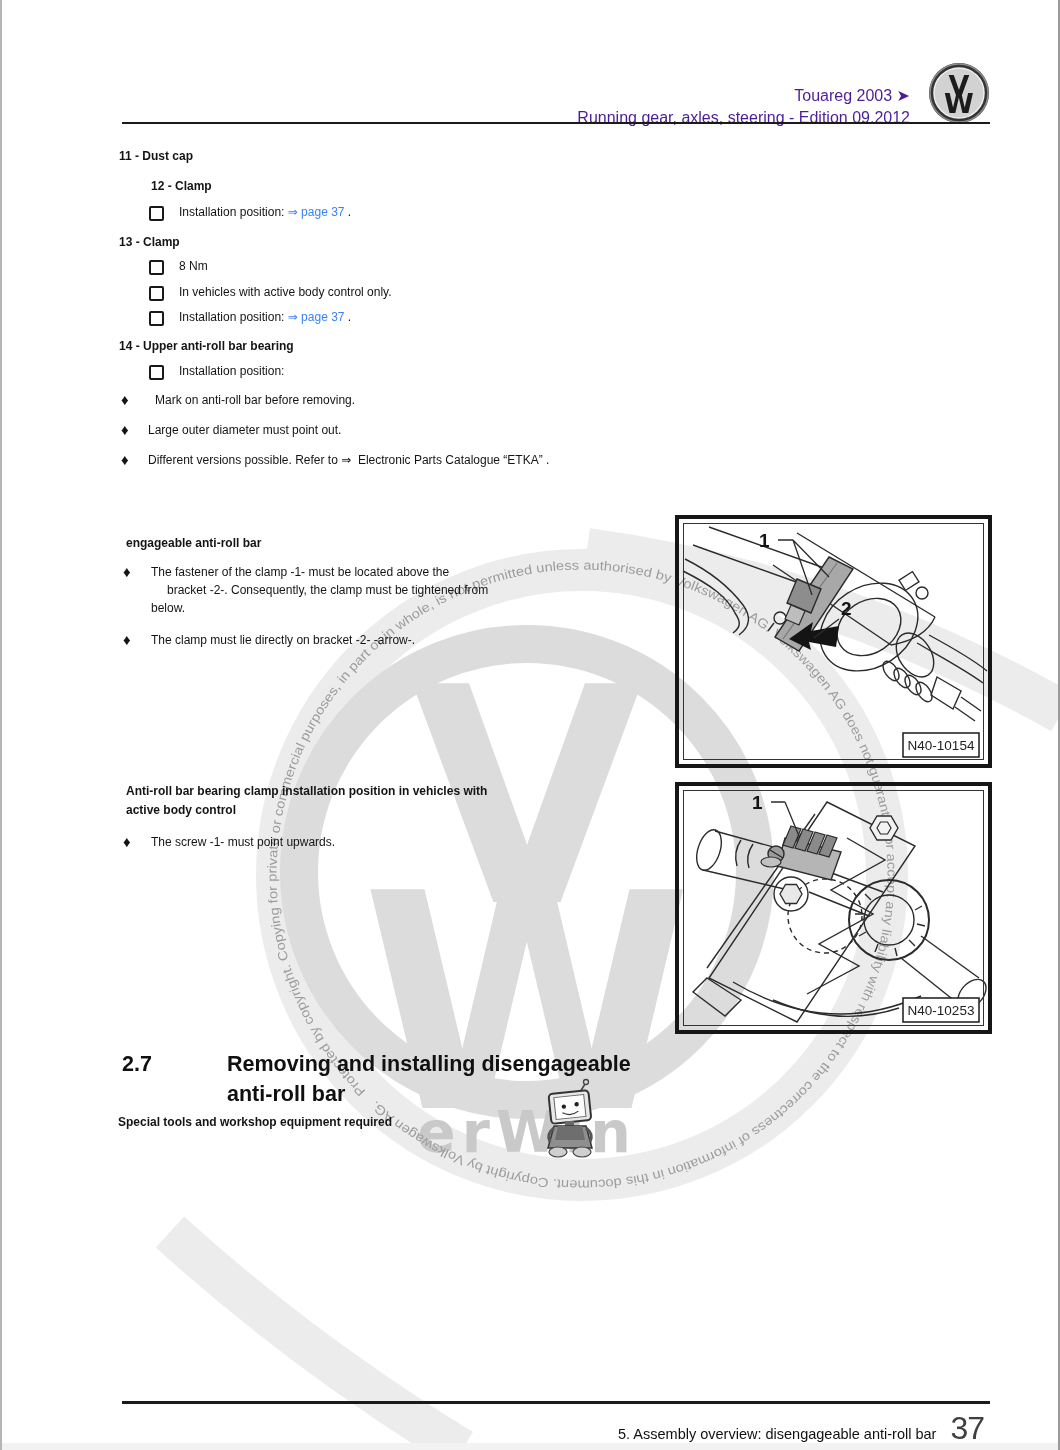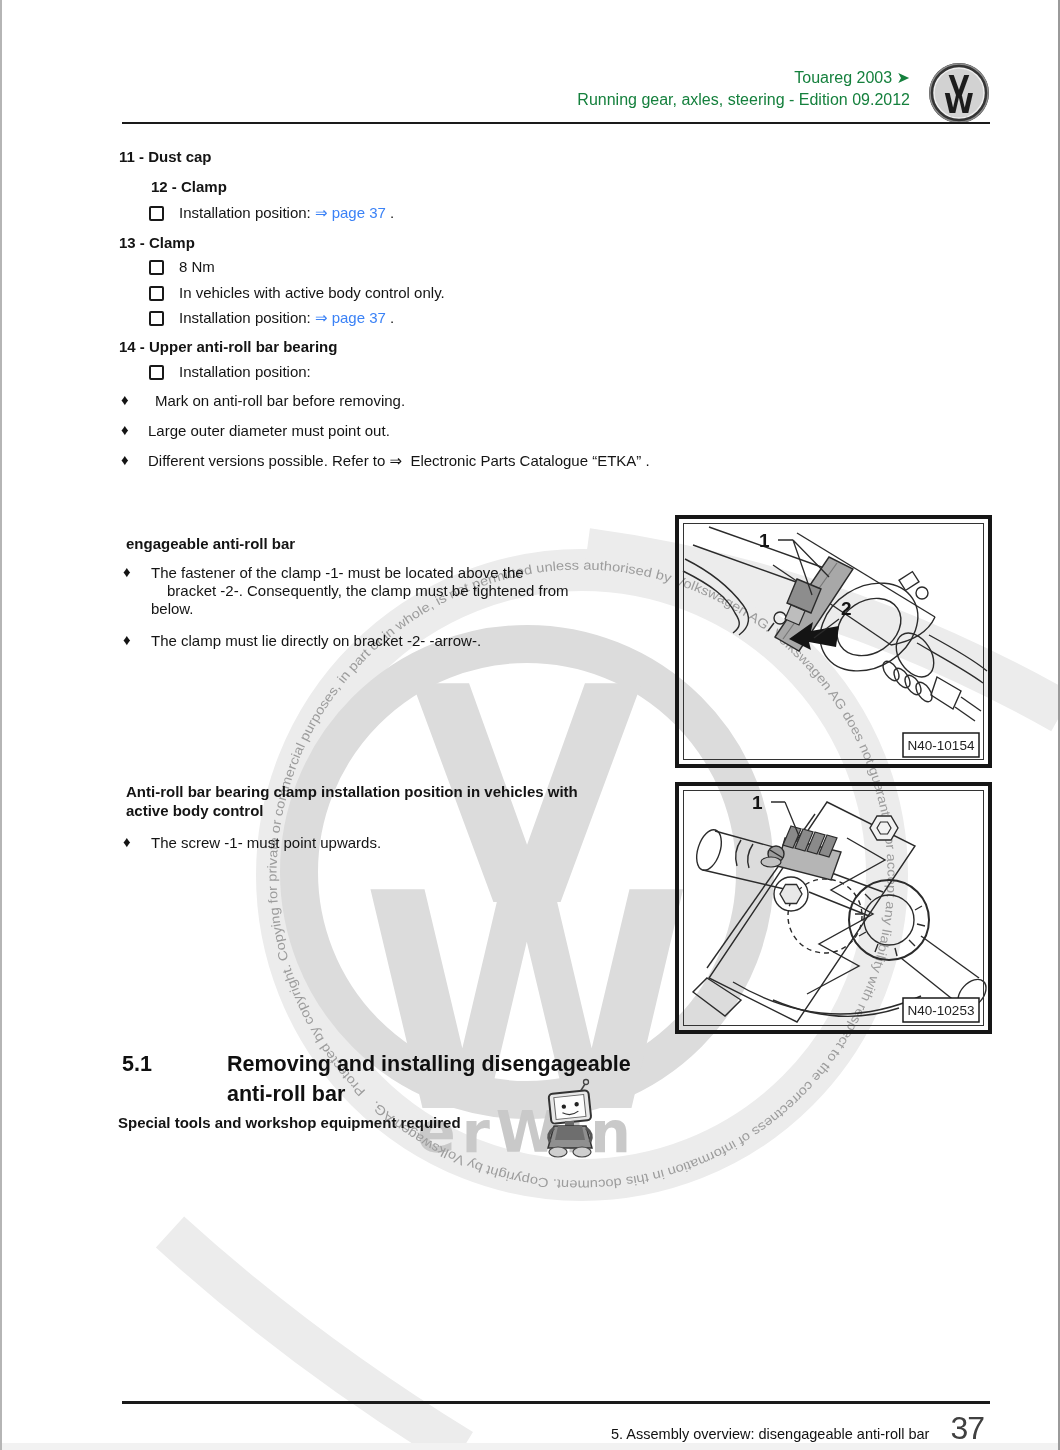--- a/index.html
+++ b/index.html
@@ -4,31 +4,31 @@
 <style>
   html,body{margin:0;padding:0;background:#fff;}
   .page{
     position:relative;width:1060px;height:1450px;background:#ffffff;
     font-family:"Liberation Sans",sans-serif;color:#141414;overflow:hidden;
     border-left:2px solid #b5b5b5;border-right:2px solid #9a9a9a;box-sizing:border-box;
   }
   .wm{position:absolute;left:0;top:0;width:1060px;height:1450px;}
   .content{position:absolute;left:0;top:0;width:100%;height:100%;}
   .abs{position:absolute;}
-  .ln{position:absolute;font-size:15px;line-height:19px;color:#141414;white-space:pre;}
+  .ln{position:absolute;font-size:12px;line-height:19px;color:#141414;white-space:pre;}
   .bold{font-weight:700;}
-  .hdr{position:absolute;right:148px;top:67px;text-align:right;font-size:16px;line-height:22px;color:#15803d;}
+  .hdr{position:absolute;right:148px;top:85px;text-align:right;font-size:16px;line-height:22px;color:#4c1d95;}
   .rule{position:absolute;background:#1a1a1a;}
   .chk{position:absolute;width:11px;height:11px;border:2px solid #191919;border-radius:2px;background:transparent;}
   .dia{position:absolute;font-size:15px;color:#141414;}
   .red-link{color:#3b82f6;cursor:pointer;}
   .h51{position:absolute;font-size:21.5px;line-height:30px;font-weight:700;color:#101010;white-space:pre;}
   .fig{position:absolute;width:317px;box-sizing:border-box;border:4px solid #161616;outline:1px solid #333;outline-offset:-9px;background:transparent;}
   .fig svg{display:block;width:100%;height:100%;}
-  .footer-txt{position:absolute;right:74px;top:1410px;display:flex;align-items:baseline;gap:21px;}
+  .footer-txt{position:absolute;right:74px;top:1410px;display:flex;align-items:baseline;gap:14px;}
   .footer-cap{font-size:14.5px;color:#111;}
   .footer-num{font-size:32px;font-weight:400;color:#404040;letter-spacing:-1px;}
   .botstrip{position:absolute;left:0;right:0;bottom:0;height:7px;background:#f2f2f2;}
 </style>
 </head>
 <body>
 
 <div class="page">
 
   <svg class="wm" viewBox="0 0 1060 1450" aria-hidden="true">
@@ -203,21 +203,21 @@
         <polygon points="219,42 212,54 198,54 191,42 198,30 212,30" fill="#f2f2f2" stroke="#2b2b2b" stroke-width="1.4"></polygon>
         <polygon points="212,42 208.5,48 201.5,48 198,42 201.5,36 208.5,36" fill="none" stroke="#2b2b2b" stroke-width="1.2"></polygon>
         <polygon points="123,108 117.5,117.5 106.5,117.5 101,108 106.5,98.5 117.5,98.5" fill="#e8e8e8" stroke="#2b2b2b" stroke-width="1.3"></polygon>
         <path d="M92,16 L106,16 M106,16 L120,50" stroke="#2b2b2b" stroke-width="1.3" fill="none"></path>
         <text x="73" y="23" font-family="Liberation Sans" font-size="19" font-weight="bold" fill="#141414">1</text>
         <rect x="224" y="212" width="76" height="24" fill="#fff" stroke="#1a1a1a" stroke-width="1.5"></rect>
         <text x="262" y="229" text-anchor="middle" font-family="Liberation Sans" font-size="13.5" fill="#222">N40-10253</text>
       </svg>
     </div>
 
-    <div class="h51" style="left:120px;top:1049px;">5.1</div>
+    <div class="h51" style="left:120px;top:1049px;">2.7</div>
     <div class="h51" style="left:225px;top:1049px;">Removing and installing disengageable</div>
     <div class="h51" style="left:225px;top:1079px;">anti-roll bar</div>
     <div class="ln bold" style="left:116px;top:1113px;">Special tools and workshop equipment required</div>
 
     <div class="rule" style="left:120px;top:1401px;width:868px;height:3px;"></div>
     <div class="footer-txt">
       <span class="footer-cap">5. Assembly overview: disengageable anti-roll bar</span>
       <span class="footer-num">37</span>
     </div>
 

